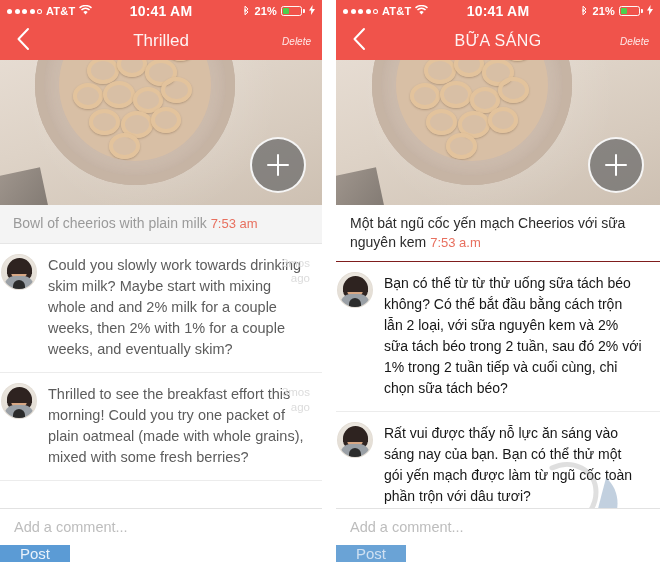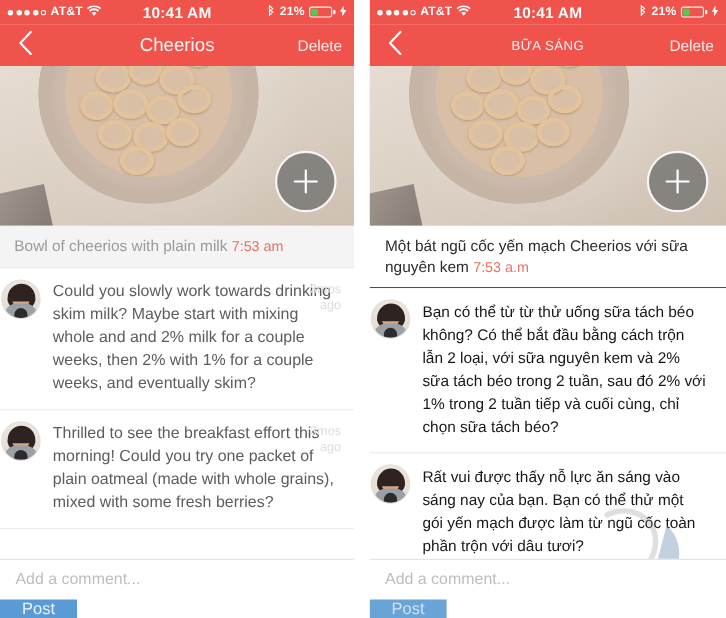--- a/index.html
+++ b/index.html
@@ -24,22 +24,22 @@
   .batt-body{width:21px;height:10px;border:1px solid rgba(255,255,255,.95);border-radius:2.5px;
     padding:1px;box-sizing:border-box;display:flex;align-items:center;}
   .batt-fill{height:100%;background:#4CD04C;border-radius:1px;}
   .batt-cap{width:2px;height:4px;background:rgba(255,255,255,.95);border-radius:0 1px 1px 0;}
 
   
   .navbar{height:38px;background:#F0534B;display:flex;align-items:center;position:relative;color:#fff;}
   .nav-back{width:46px;height:38px;display:flex;align-items:center;justify-content:center;cursor:pointer;}
   .nav-title{position:absolute;left:0;right:0;text-align:center;font-size:17px;
     color:rgba(255,255,255,.93);font-weight:400;pointer-events:none;}
-  .nav-title.vn{font-size:12px;letter-spacing:.4px;}
-  .nav-del{margin-left:auto;margin-right:11px;font-size:14px;color:rgba(255,255,255,.88);cursor:pointer;}
+  .nav-title.vn{font-size:16px;letter-spacing:.4px;}
+  .nav-del{margin-left:auto;margin-right:11px;font-size:10px;color:rgba(255,255,255,.88);cursor:pointer;font-style:italic;}
 
   
   .photo{position:relative;height:145px;overflow:hidden;background:#cfc4b8;}
   .photo .bg{position:absolute;inset:0;
     background:
       radial-gradient(circle at 47% 22%, rgba(255,255,255,.12) 0 30%, rgba(0,0,0,0) 62%),
       linear-gradient(160deg,#e6dcd2 0%,#ded3c7 38%,#d6cabd 70%,#cdc0b2 100%);}
   .bowl{position:absolute;left:42%;top:-52%;width:200px;height:200px;transform:translateX(-50%);
     border-radius:50%;background:#cdbcae;
     box-shadow:inset 0 0 0 9px #c6b4a4, inset 0 0 24px rgba(120,95,75,.35);}
@@ -149,21 +149,21 @@
     </div>
 
     <div class="navbar">
       <div class="nav-back">
         <span>
           <svg width="14" height="24" viewBox="0 0 14 24">
               <path d="M12 2 2.5 12 12 22" fill="none" stroke="#fff" stroke-width="2" stroke-linecap="round" stroke-linejoin="round"></path>
             </svg>
         </span>
       </div>
-      <div class="nav-title">Cheerios</div>
+      <div class="nav-title">Thrilled</div>
       <div class="nav-del">Delete</div>
     </div>
 
     <div class="photo">
       <div class="bg"></div>
       <div class="bowl">
         <div class="bowl-in">
 
           <i class="cheer" style="left:106px;top:26px;width:23px;height:18px"></i>
           <i class="cheer" style="left:28px;top:48px;width:24px;height:19px"></i>

